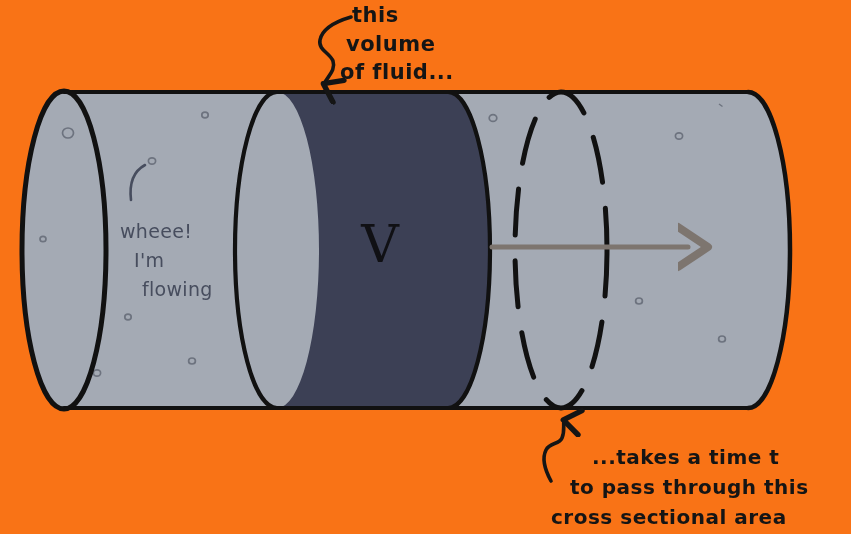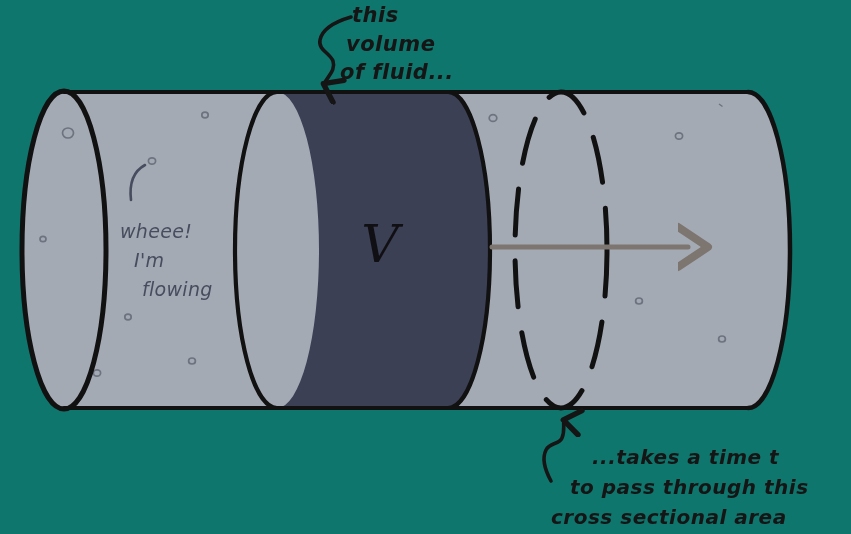--- a/index.html
+++ b/index.html
@@ -11,22 +11,21 @@
     width: 851px;
     height: 534px;
     overflow: hidden;
     font-family: "DejaVu Sans", sans-serif;
     position: relative;
   }
   #stage {
     position: relative;
     width: 851px;
     height: 534px;
-    background: #0f766e;
-    font-style: italic;
+    background: #f97316;
   }
   #stage svg {
     position: absolute;
     top: 0;
     left: 0;
     display: block;
   }
   .hand-text {
     font-family: "DejaVu Sans", sans-serif;
     font-weight: 600;

